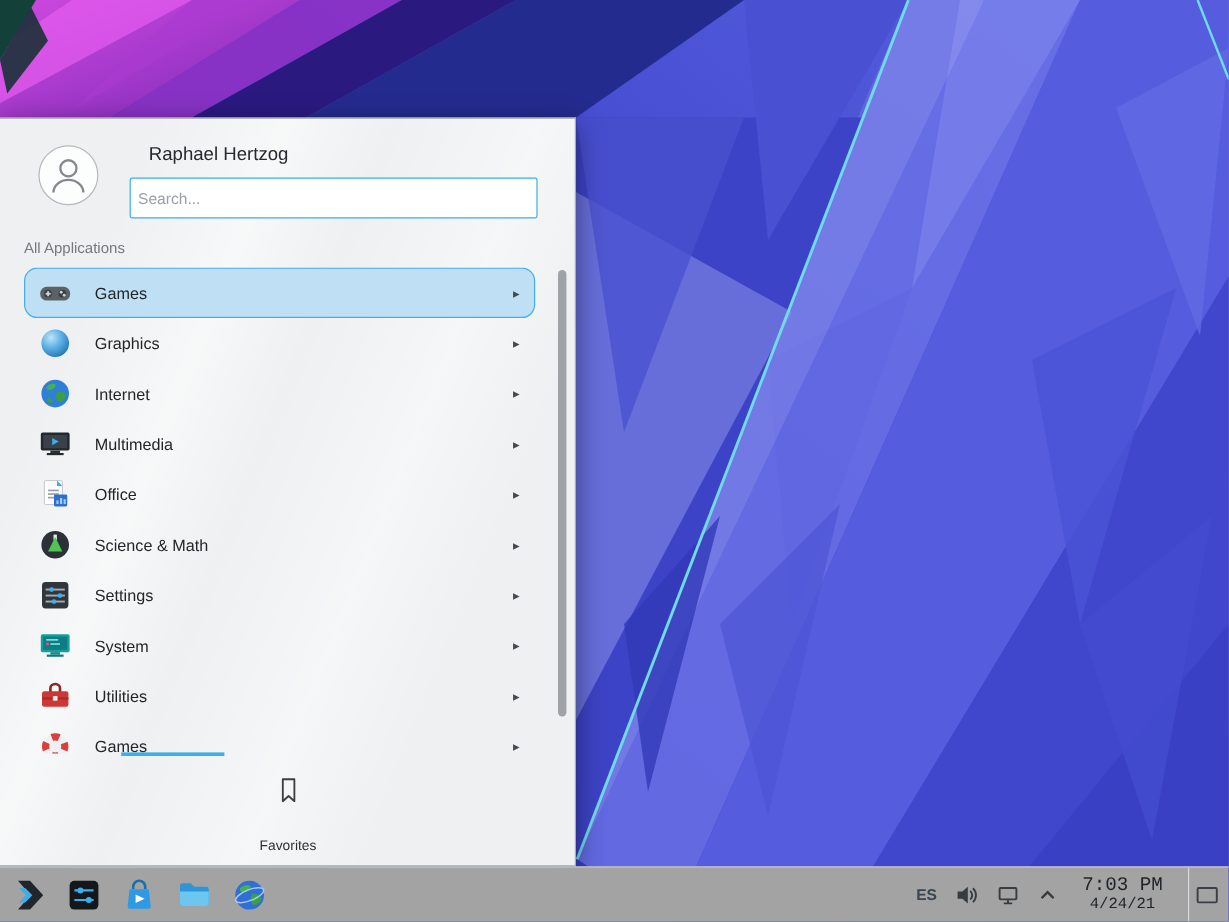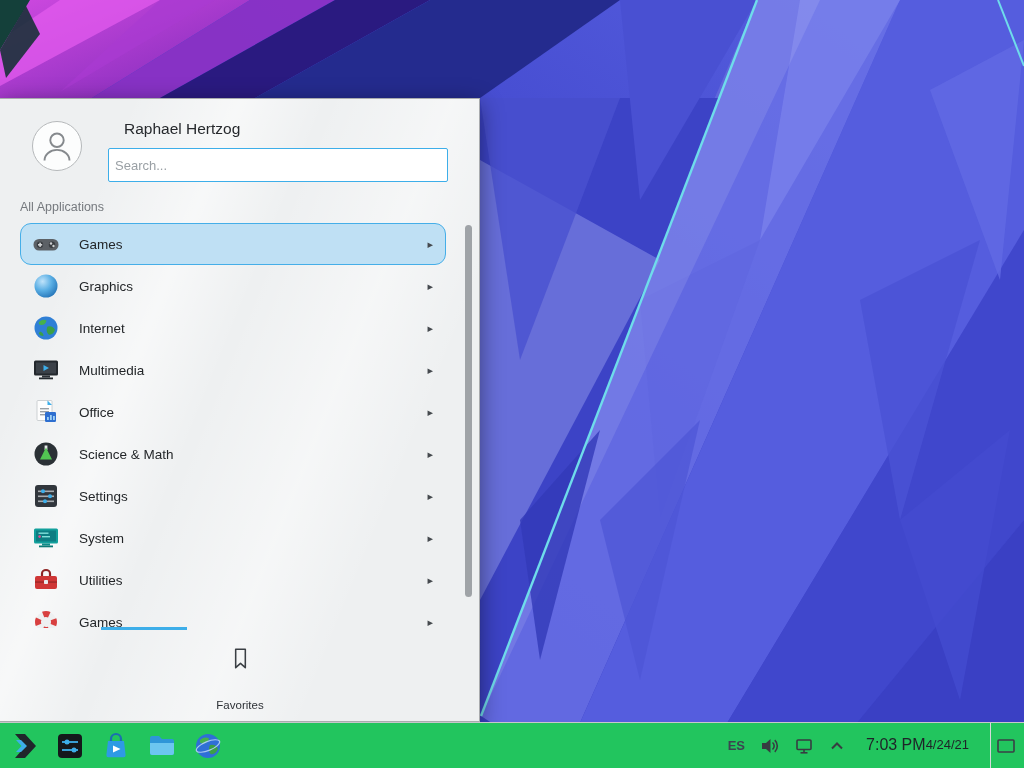--- a/index.html
+++ b/index.html
@@ -49,29 +49,29 @@
 
   .tab-indicator { position:absolute; left:101px; top:528px; width:86px; height:3px; background:#3daee9; }
   .tabbar { position:absolute; left:0; top:531px; width:480px; height:93px; display:flex; }
   .tab { flex:1; display:flex; flex-direction:column; align-items:center; padding-top:15px; cursor:default;gap:20px; }
   .tab-icon { width:27px; height:27px; }
   .tab-label { margin-top:7px; font-size:11.5px; color:#2d3136; }
 
   
   .panel {
     position:absolute; left:0; top:722px; width:1024px; height:46px;
-    background:#22c55e; border-top:1px solid #c6c8ca;
+    background:#a3a3a3; border-top:1px solid #c6c8ca;
     display:flex; align-items:center;
   }
   .panel-left { display:flex; align-items:center; gap:14px; padding-left:8px; }
   .task-icon { width:32px; height:32px; display:flex; align-items:center; justify-content:center; }
   .panel-right { margin-left:auto; display:flex; align-items:center; gap:15px; padding-right:4px; }
   .kb-layout { font-size:13px; font-weight:bold; color:#3c4450; }
   .tray-icon { display:flex; align-items:center; justify-content:center; }
-  .clock { display:flex; flex-direction:row; align-items:center; line-height:1.15; margin:0 6px; }
+  .clock { display:flex; flex-direction:column; align-items:center; line-height:1.15; margin:0 6px;font-family:Liberation Mono, monospace; }
   .clock-time { font-size:16px; color:#1f2328; }
   .clock-date { font-size:13px; color:#1f2328; }
   .show-desktop { width:30px; height:46px; display:flex; align-items:center; justify-content:center; border-left:1px solid #d6d8da; }
 </style>
 </head>
 <body>
 
 <div class="screen">
 
   <svg class="wallpaper" viewBox="0 0 1024 768" preserveAspectRatio="none">

